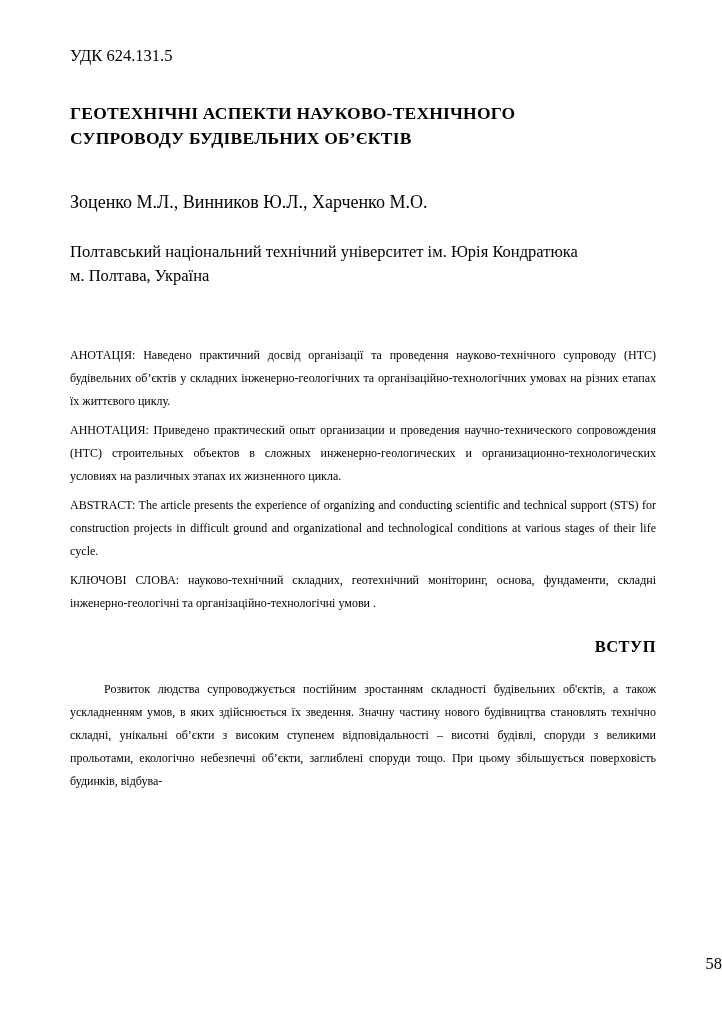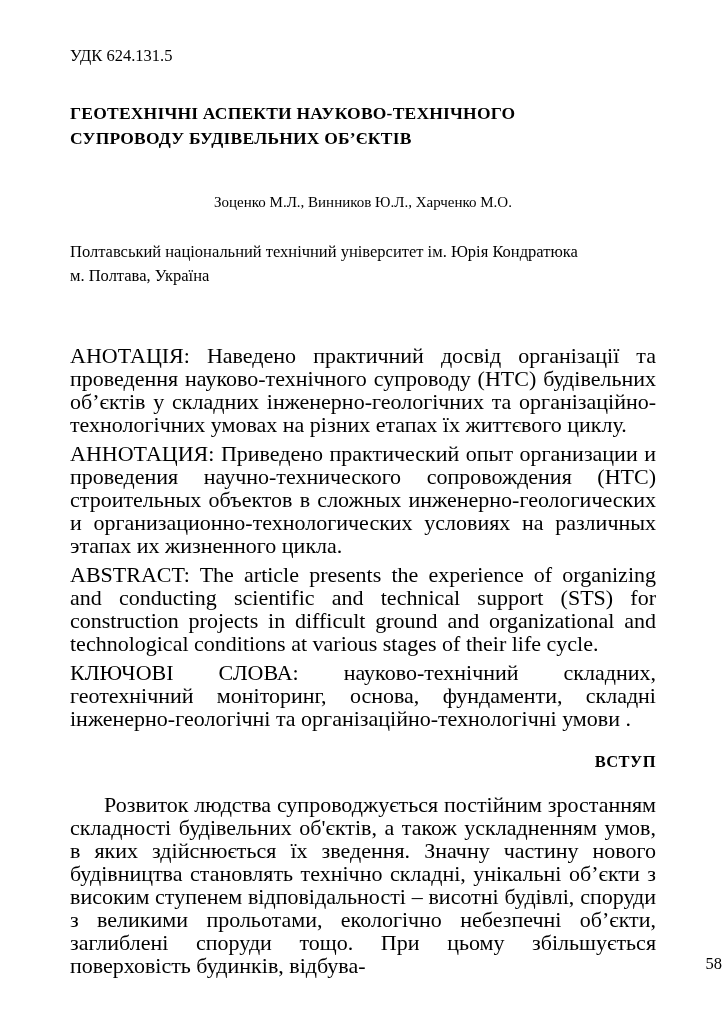--- a/index.html
+++ b/index.html
@@ -21,33 +21,33 @@
   .title {
     margin-top: 34px;
     font-size: 17.5px;
     font-weight: bold;
     line-height: 25px;
     white-space: pre-line;
     letter-spacing: 0.2px;
   }
   .authors {
     margin-top: 40px;
-    font-size: 15px;
-    text-align: center;
+    font-size: 18px;
+    text-align: left;
     line-height: 23px;
   }
   .affiliation {
     margin-top: 26px;
     font-size: 16.5px;
     text-align: left;
     line-height: 24px;
     white-space: pre-line;
   }
   .para {
-    font-size: 22px;
+    font-size: 12px;
     line-height: 23px;
     text-align: justify;
     text-justify: inter-word;
   }
   .mt-first { margin-top: 56px; }
   .mt { margin-top: 6px; }
   .heading {
     margin-top: 20px;
     font-size: 16.5px;
     font-weight: bold;

